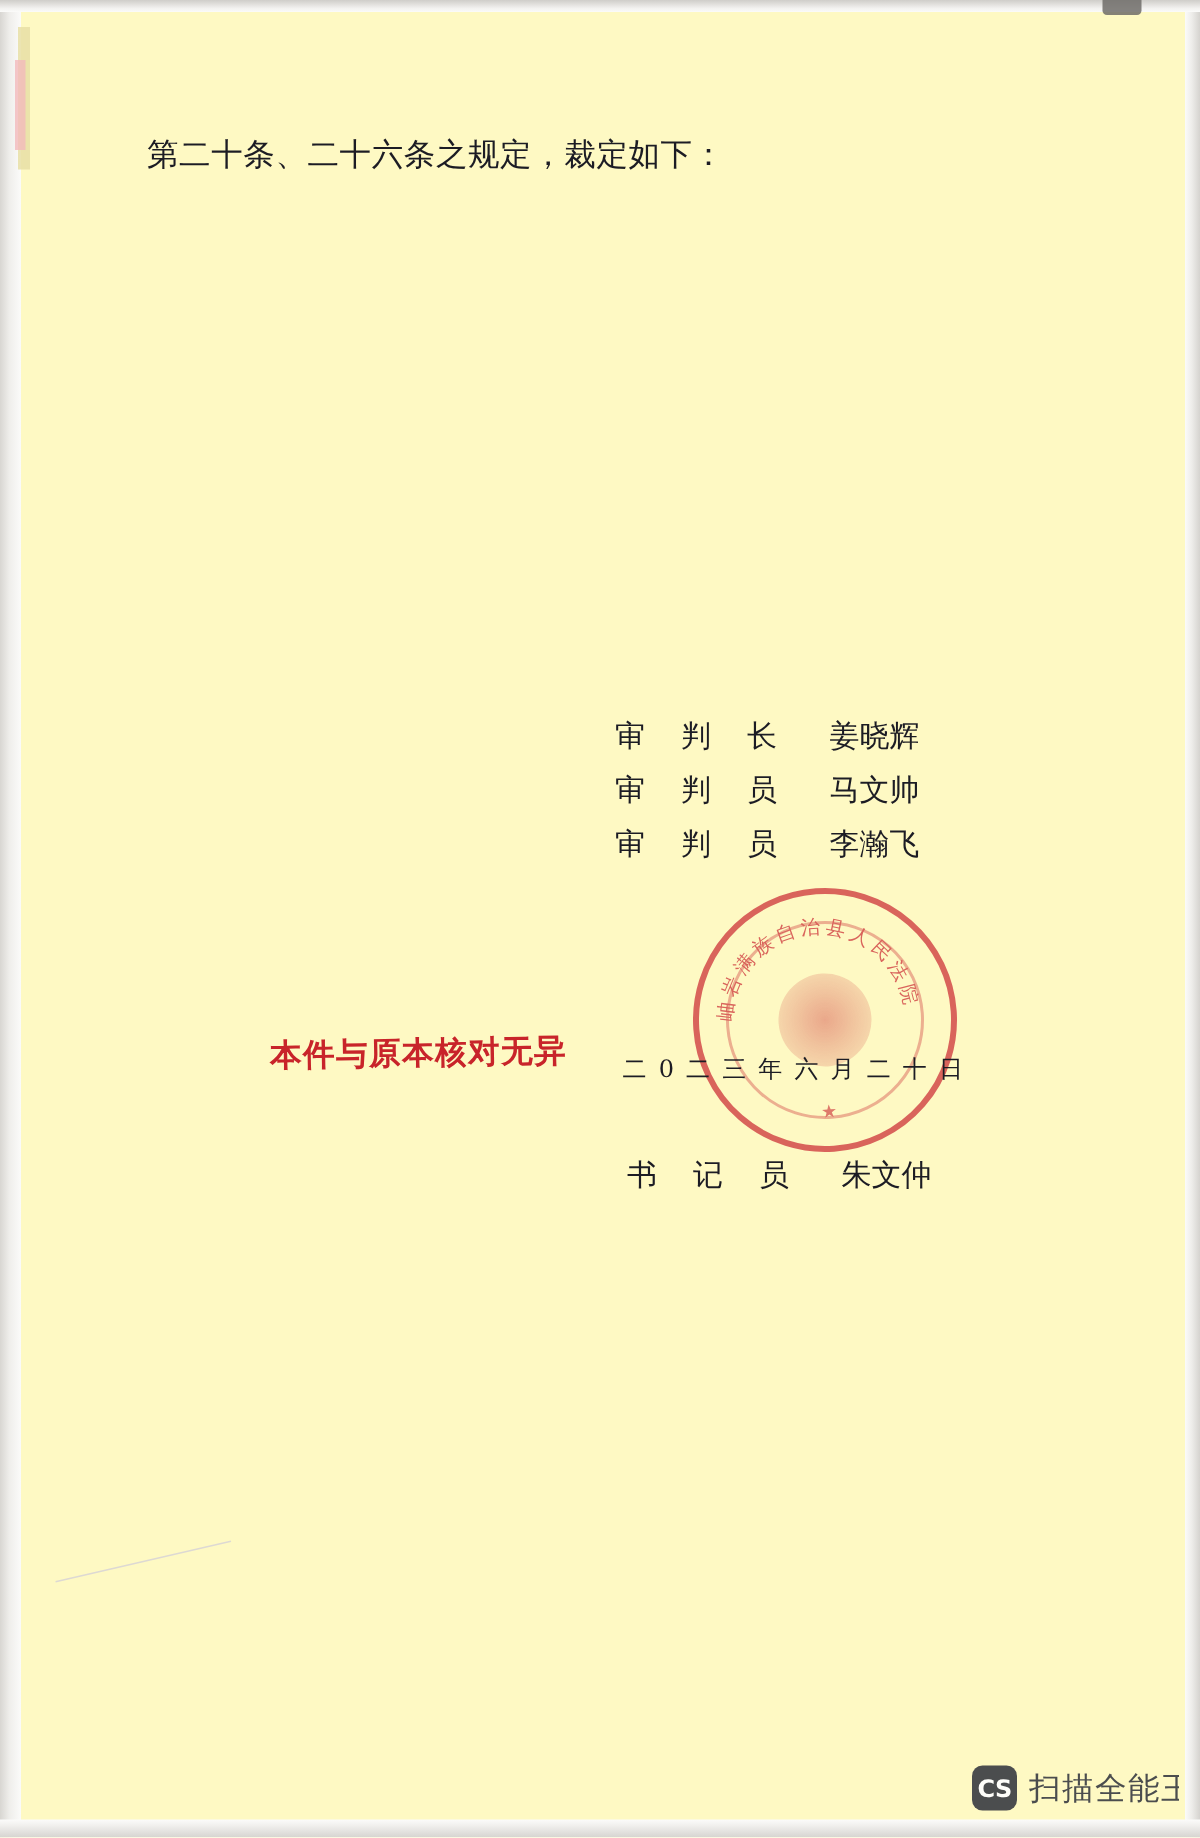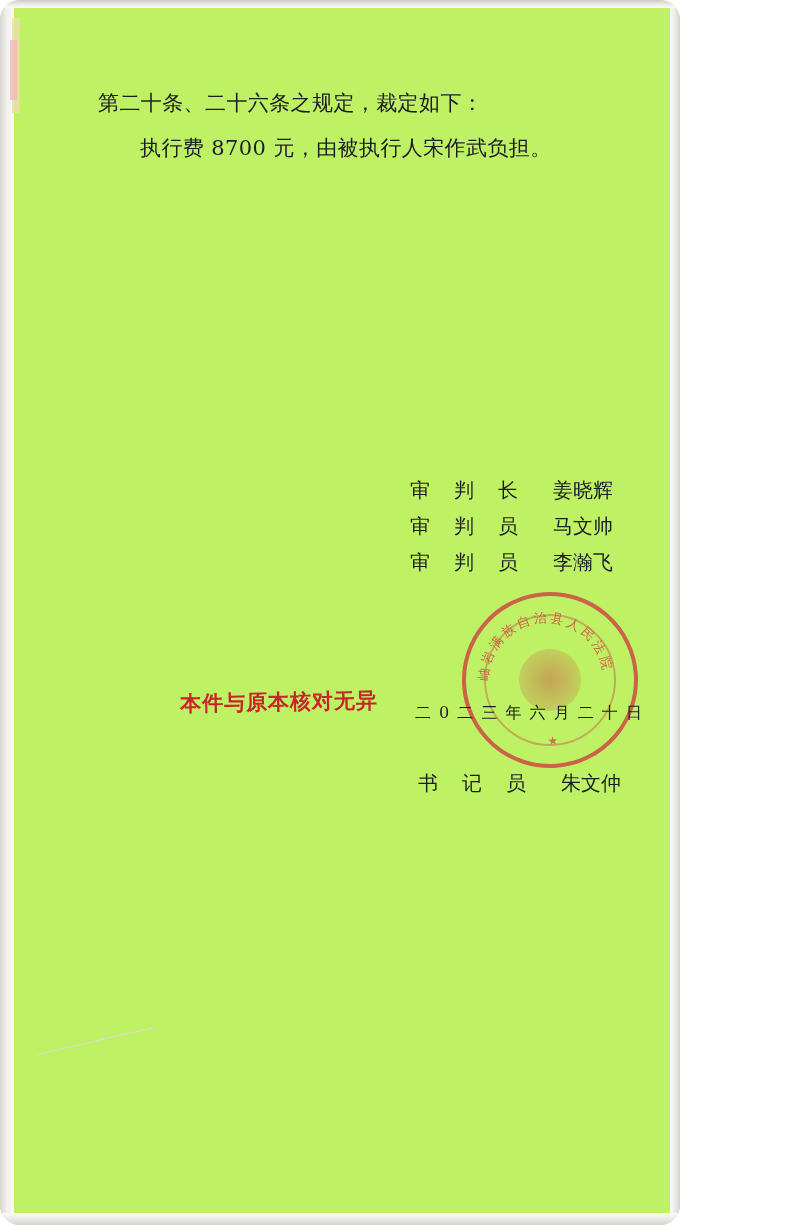--- a/index.html
+++ b/index.html
@@ -5,26 +5,25 @@
   html, body {
     margin: 0;
     padding: 0;
     background: #ffffff;
   }
   body {
     font-family: "DejaVu Serif", "Liberation Serif", serif;
   }
   .page {
     position: relative;
-    width: 680px;
+    width: 800px;
     height: 1225px;
     overflow: hidden;
-    background: #bef264;
+    background: #fef9c3;
     box-sizing: border-box;
-    border-radius: 20px;
   }
   
   .scan-edge-left {
     position: absolute;
     left: 0; top: 0;
     width: 14px; height: 100%;
     background: linear-gradient(90deg, #d8d6d2 0%, #efeeeb 45%, #fbfbfa 100%);
   }
   .scan-edge-right {
     position: absolute;
@@ -250,21 +249,20 @@
   <div class="scan-edge-right"></div>
   <div class="scan-edge-top"></div>
   <div class="scan-edge-bottom"></div>
   <div class="punch-mark"></div>
   <div class="yellow-strip"></div>
   <div class="pink-strip"></div>
   <div class="fold-line"></div>
 
   <div class="doc-body">
     <p class="para first-line">第二十条、二十六条之规定，裁定如下：</p>
-    <p class="para indent">执行费 8700 元，由被执行人宋作武负担。</p>
   </div>
 
   <div class="sig-block">
     <div class="sig-row">
       <span class="sig-role">
         <span>审</span>
         <span>判</span>
         <span>长</span>
       </span>
       <span class="sig-name">姜晓辉</span>
@@ -309,14 +307,18 @@
     <div class="sig-row">
       <span class="sig-role">
         <span>书</span>
         <span>记</span>
         <span>员</span>
       </span>
       <span class="sig-name">朱文仲</span>
     </div>
   </div>
 
+  <div class="watermark">
+    <div class="wm-badge">CS</div>
+    <div class="wm-text">扫描全能王</div>
+  </div>
 
 </div>
 
 </body></html>

